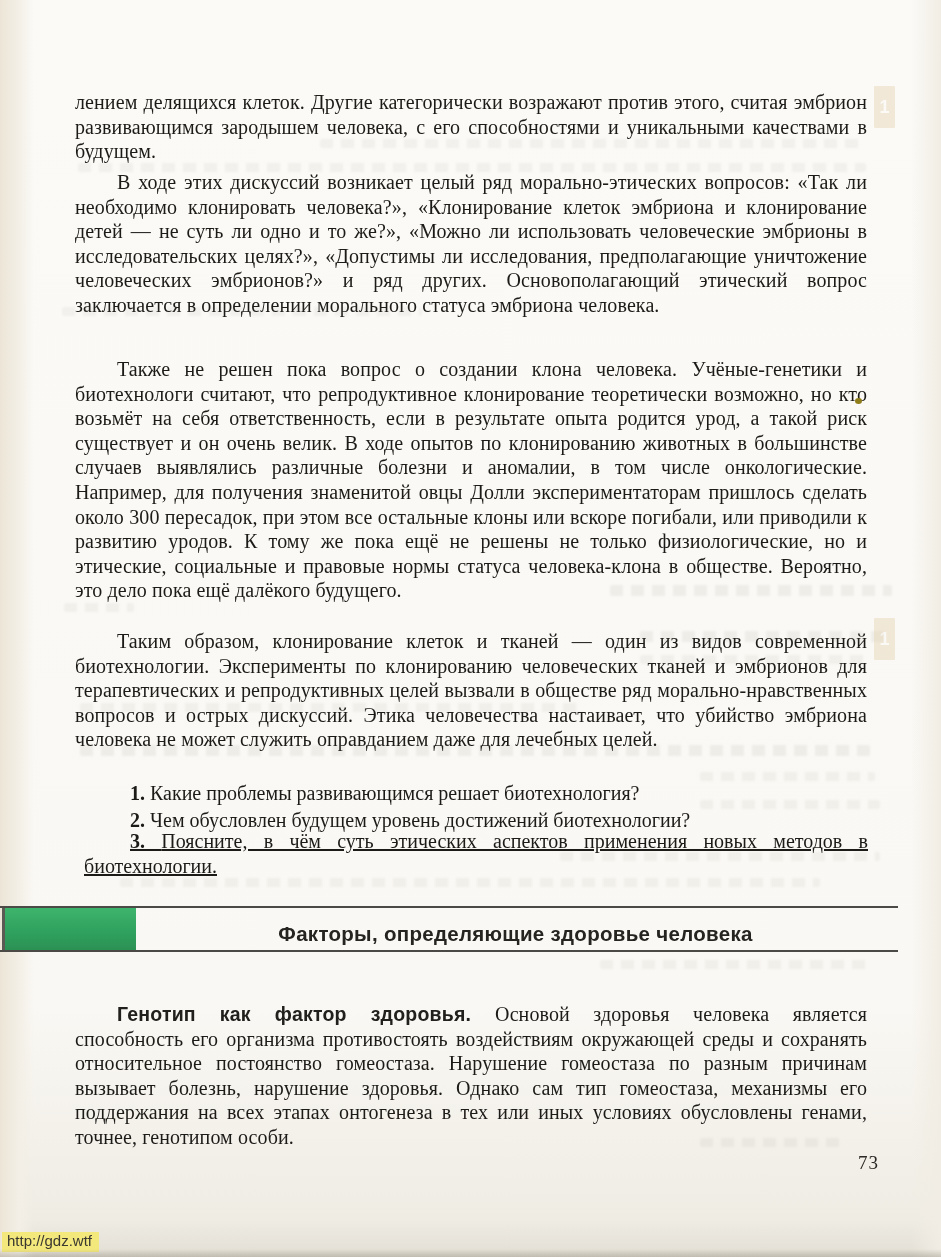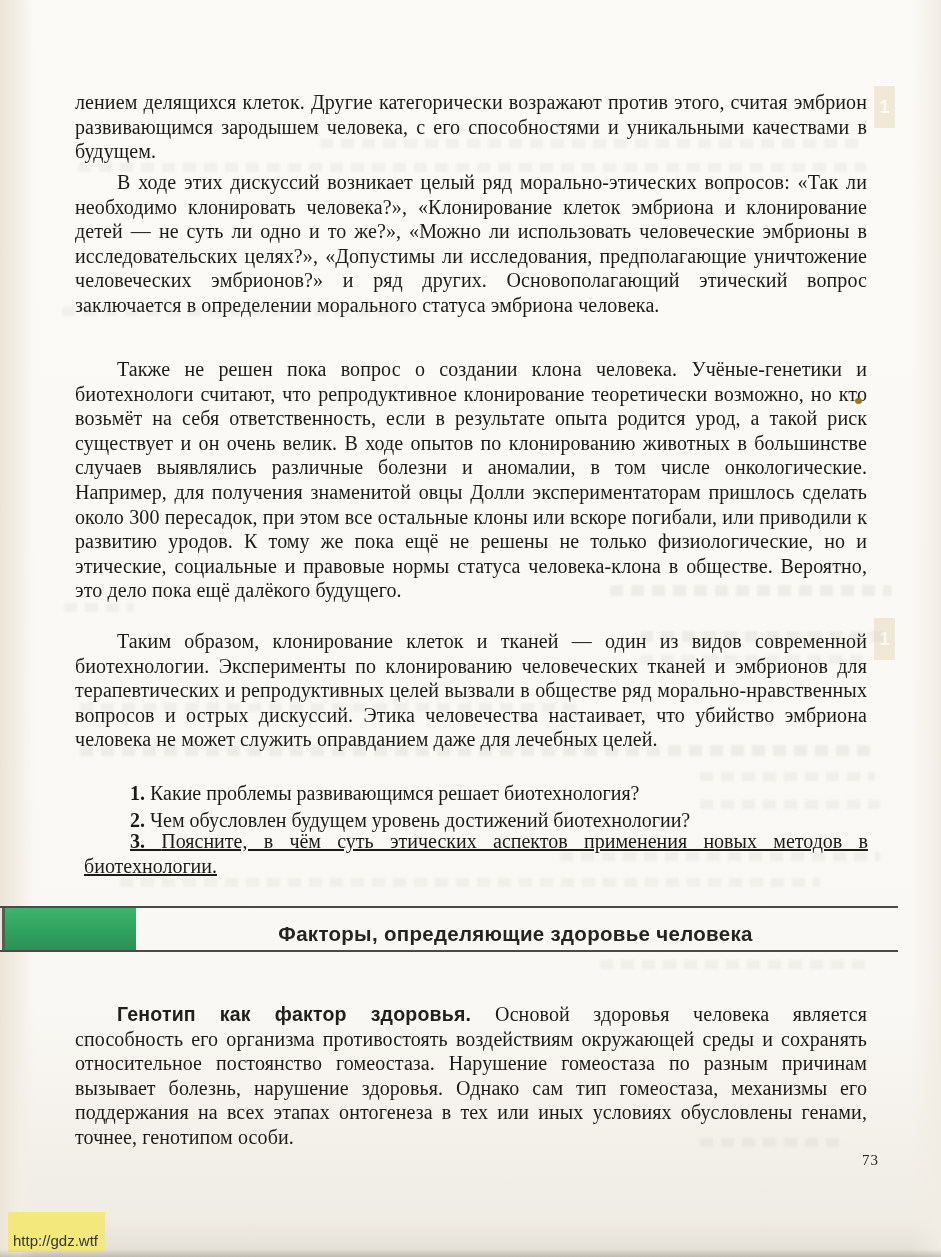--- a/index.html
+++ b/index.html
@@ -40,27 +40,27 @@
     display:flex;align-items:center;justify-content:center;
     font-family:"Liberation Sans", sans-serif;font-weight:bold;
     font-size:20.5px;color:#262420;letter-spacing:.3px;
   }
   .lead-bold{
     font-family:"Liberation Sans", sans-serif;font-weight:bold;
     font-size:19.5px;margin-right:24px;letter-spacing:.2px;color:#22201c;
   }
   .page-number{
     position:absolute;right:62px;top:1152px;
-    font-size:15px;letter-spacing:1px;color:#2a2824;
+    font-size:19px;letter-spacing:1px;color:#2a2824;
   }
   .watermark{
-    position:absolute;left:8px;bottom:5px;
+    position:absolute;left:2px;bottom:5px;
     background:#f3e87c;color:#3a3831;
     font-family:"Liberation Sans", sans-serif;font-size:15px;
-    padding:20px 7px 3px 5px;
+    padding:0 7px 3px 5px;
   }
   
   .ghost{
     position:absolute;height:11px;border-radius:2px;
     background:repeating-linear-gradient(90deg, rgba(125,118,100,.55) 0 13px, rgba(125,118,100,0) 13px 21px);
     filter:blur(1.3px);opacity:.16;
   }
   .ghost.small{height:9px;opacity:.13;}
   .margin-tab{
     position:absolute;width:21px;height:42px;

